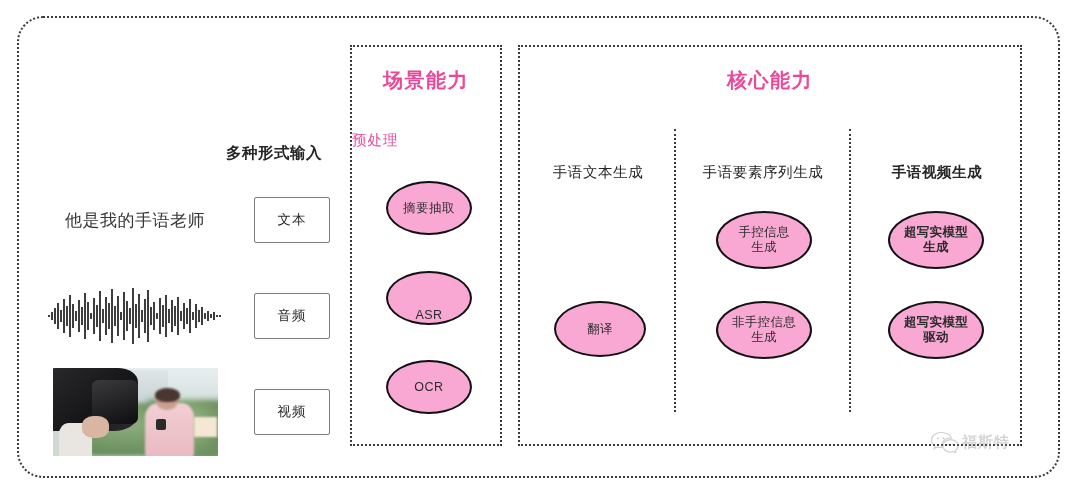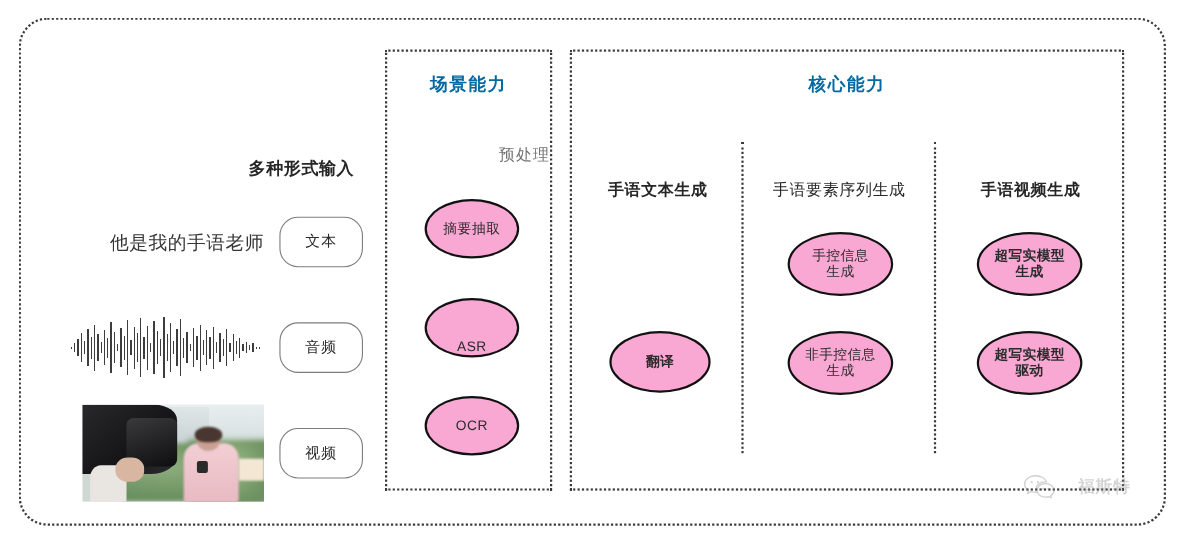--- a/index.html
+++ b/index.html
@@ -58,36 +58,36 @@
   }
   #row-text  { top: 44px; }
   #row-audio { top: 140px; }
   #row-video { top: 236px; }
 
   .sample-holder {
     flex: 1 1 auto;
     height: 66px;
     display: flex;
     align-items: center;
-    justify-content: flex-end;
+    justify-content: center;
     margin-right: 14px;
   }
   #sample-text {
     font-size: 17px;
     color: #363636;
     white-space: nowrap;
     letter-spacing: 0.5px;
   }
 
   .type-chip {
     flex: 0 0 auto;
     width: 76px;
     height: 46px;
     border: 1.4px solid #7d7d7d;
-    border-radius: 17px;
+    border-radius: 2px;
     background: #fff;
     display: flex;
     align-items: center;
     justify-content: center;
     font-size: 13.5px;
     color: #2b2b2b;
     letter-spacing: 1px;
     box-sizing: border-box;
   }
 
@@ -177,33 +177,33 @@
     background: transparent;
   }
   #scene-panel { left: 350px; top: 45px; width: 152px; height: 401px; }
   #core-panel  { left: 518px; top: 45px; width: 504px; height: 401px; }
 
   .panel-title {
     position: absolute;
     left: 0; right: 0;
     top: 20px;
     text-align: center;
-    font-size: 16px;
+    font-size: 20px;
     font-weight: bold;
     letter-spacing: 1.5px;
-    color: #0369a1;
+    color: #ec4899;
   }
   .panel-subtitle {
     position: absolute;
     left: 0; right: 0;
     top: 84px;
-    text-align: right;
+    text-align: left;
     font-size: 14.5px;
     letter-spacing: 1px;
-    color: #737373;
+    color: #ec4899;
   }
 
   
   .node {
     position: absolute;
     border: 2.4px solid #111;
     border-radius: 50%;
     background: #f9a8d4;
     display: flex;
     align-items: center;
@@ -225,21 +225,21 @@
   #scene-node-0 { top: 134px; }
   #scene-node-1 { top: 224px; align-items: flex-end; }
   #scene-node-2 { top: 313px; }
 
   
   .core-col {
     position: absolute;
     top: 0;
     height: 401px;
   }
-  #core-col-0 { left: 2px;   width: 152px; font-weight: bold; }
+  #core-col-0 { left: 2px;   width: 152px; }
   #core-col-1 { left: 156px; width: 174px; }
   #core-col-2 { left: 332px; width: 170px; font-weight: bold; }
 
   .col-divider {
     position: absolute;
     top: 82px;
     height: 283px;
     border-left: 2px dotted #3a3a3a;
   }
   #divider-0 { left: 154px; }
@@ -267,21 +267,21 @@
   .core-node.n0 { top: 164px; }
   .core-node.n1 { top: 254px; }
 
   
   #watermark {
     position: absolute;
     left: 930px;
     top: 431px;
     display: flex;
     align-items: center;
-    gap: 20px;
+    gap: 2px;
     opacity: 0.42;
   }
   #wechat-icon { width: 30px; height: 22px; display: block; }
   #watermark-text {
     font-size: 15px;
     color: #9a9a9a;
     letter-spacing: 1px;
     font-weight: bold;
   }
 </style>

